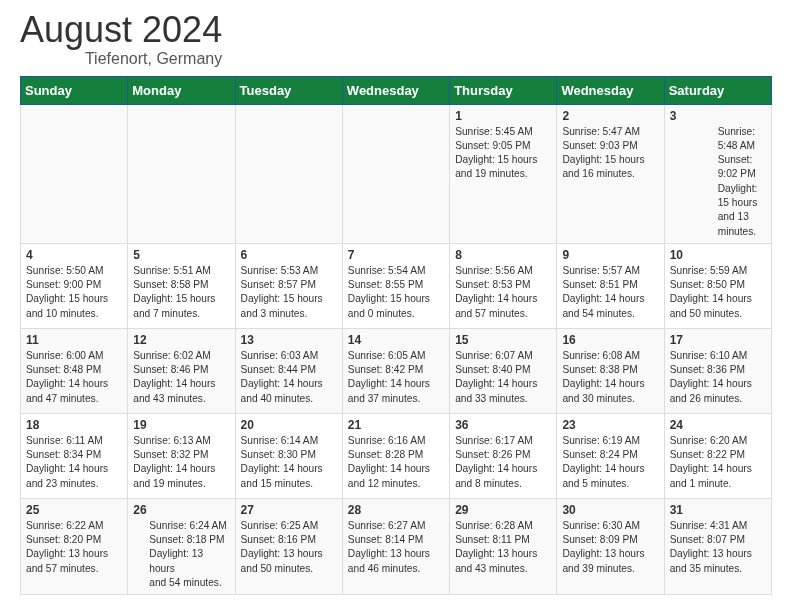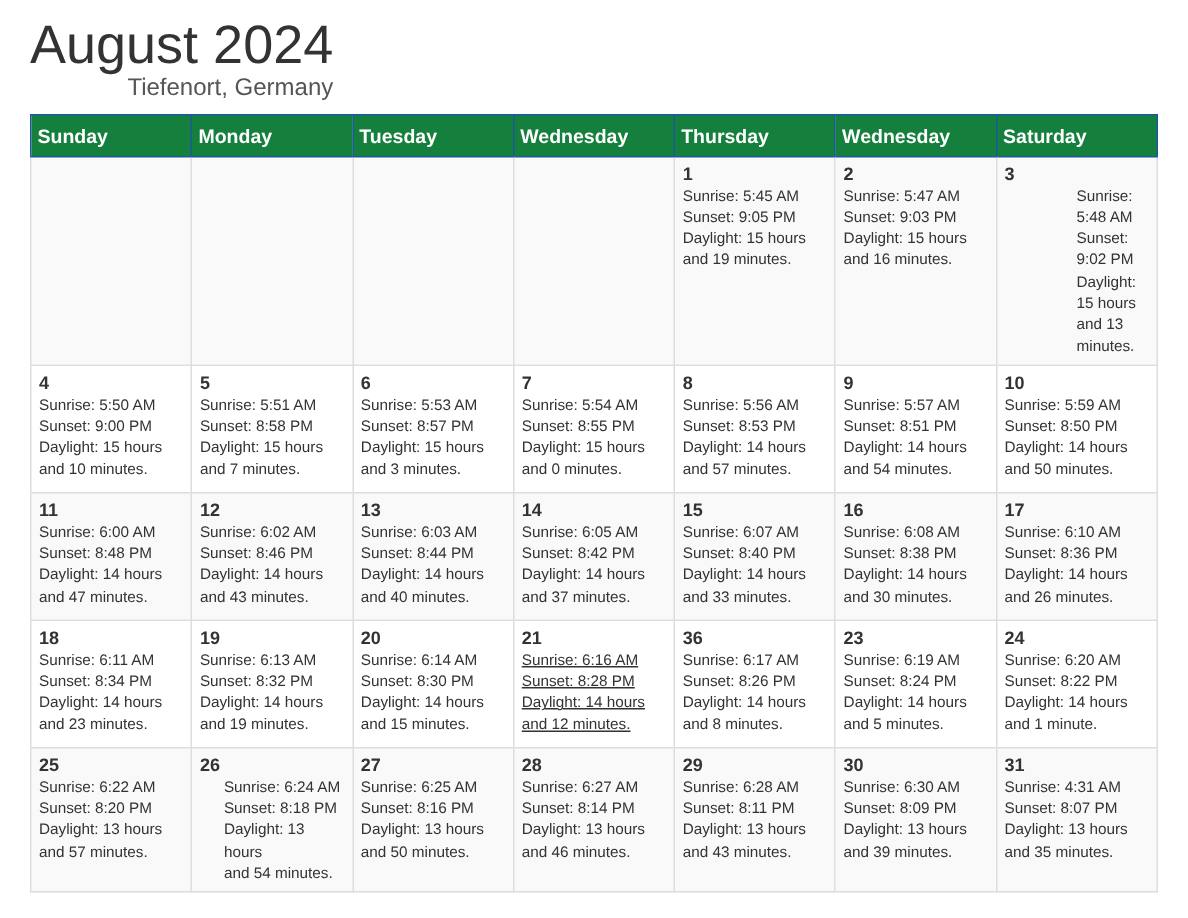--- a/index.html
+++ b/index.html
@@ -263,21 +263,21 @@
         </td>
         <td>
           <span class="day-number">20</span>
           <div class="day-info" style="white-space: pre-line;">Sunrise: 6:14 AM
 Sunset: 8:30 PM
 Daylight: 14 hours
 and 15 minutes.</div>
         </td>
         <td>
           <span class="day-number">21</span>
-          <div class="day-info" style="white-space: pre-line; text-decoration: underline;">Sunrise: 6:16 AM
+          <div class="day-info" style="white-space: pre-line;">Sunrise: 6:16 AM
 Sunset: 8:28 PM
 Daylight: 14 hours
 and 12 minutes.</div>
         </td>
         <td>
           <span class="day-number">36</span>
           <div class="day-info" style="white-space: pre-line;">Sunrise: 6:17 AM
 Sunset: 8:26 PM
 Daylight: 14 hours
 and 8 minutes.</div>

